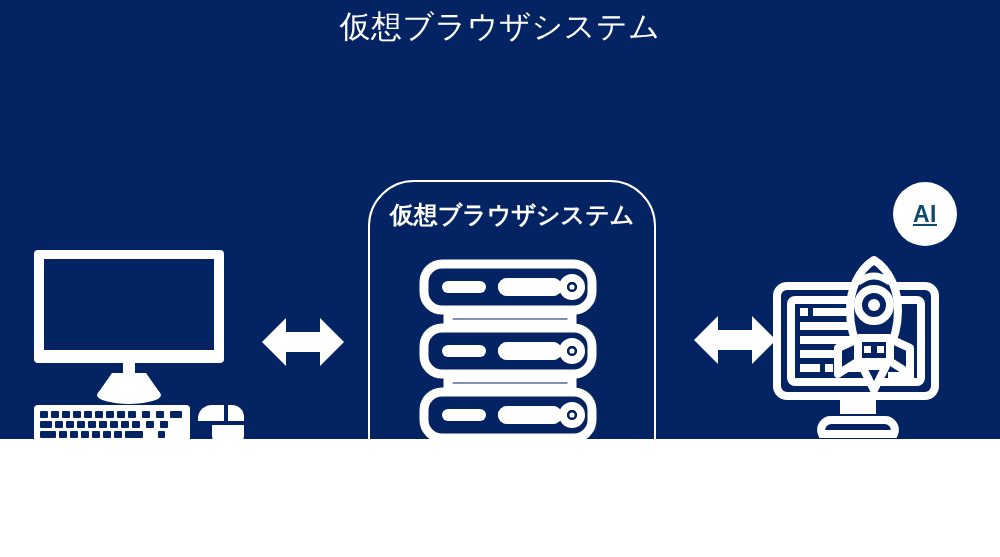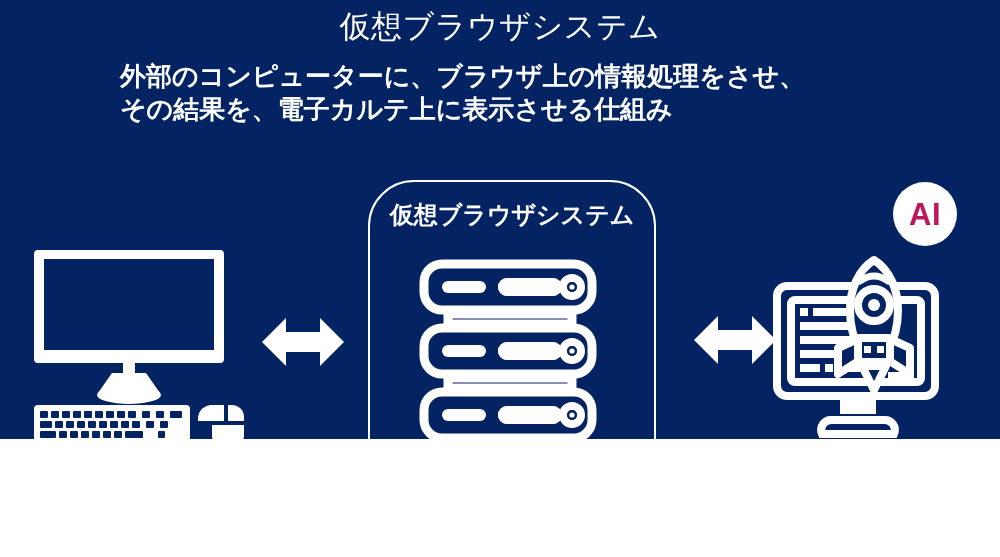--- a/index.html
+++ b/index.html
@@ -89,38 +89,35 @@
   .ai-circle {
     width: 64px;
     height: 64px;
     border-radius: 50%;
     background: #ffffff;
     display: flex;
     align-items: center;
     justify-content: center;
   }
   .ai-circle span {
-    color: #be185d;
-    font-size: 31px;
+    color: #0c4a6e;
+    font-size: 23px;
     font-weight: 700;
     letter-spacing: 0.5px;
     line-height: 1;
+    text-decoration: underline;
   }
 </style>
 </head>
 <body>
 
 <div id="slide">
 
   <div id="title">仮想ブラウザシステム</div>
 
-  <div id="subtitle">
-    <span class="line">外部のコンピューターに、ブラウザ上の情報処理をさせ、</span>
-    <span class="line">その結果を、電子カルテ上に表示させる仕組み</span>
-  </div>
 
   <div id="vb-box"></div>
   <div id="vb-box-label">仮想ブラウザシステム</div>
 
   <div class="icon-wrap" id="desktop-icon">
     <svg width="220" height="200" viewBox="0 0 220 200" fill="#ffffff" aria-hidden="true">
 
       <path d="M8 5 h182 a4 4 0 0 1 4 4 v105 a4 4 0 0 1 -4 4 h-182 a4 4 0 0 1 -4 -4 v-105 a4 4 0 0 1 4 -4 z
                M14 14 h170 v91 h-170 z" fill-rule="evenodd"></path>
 

